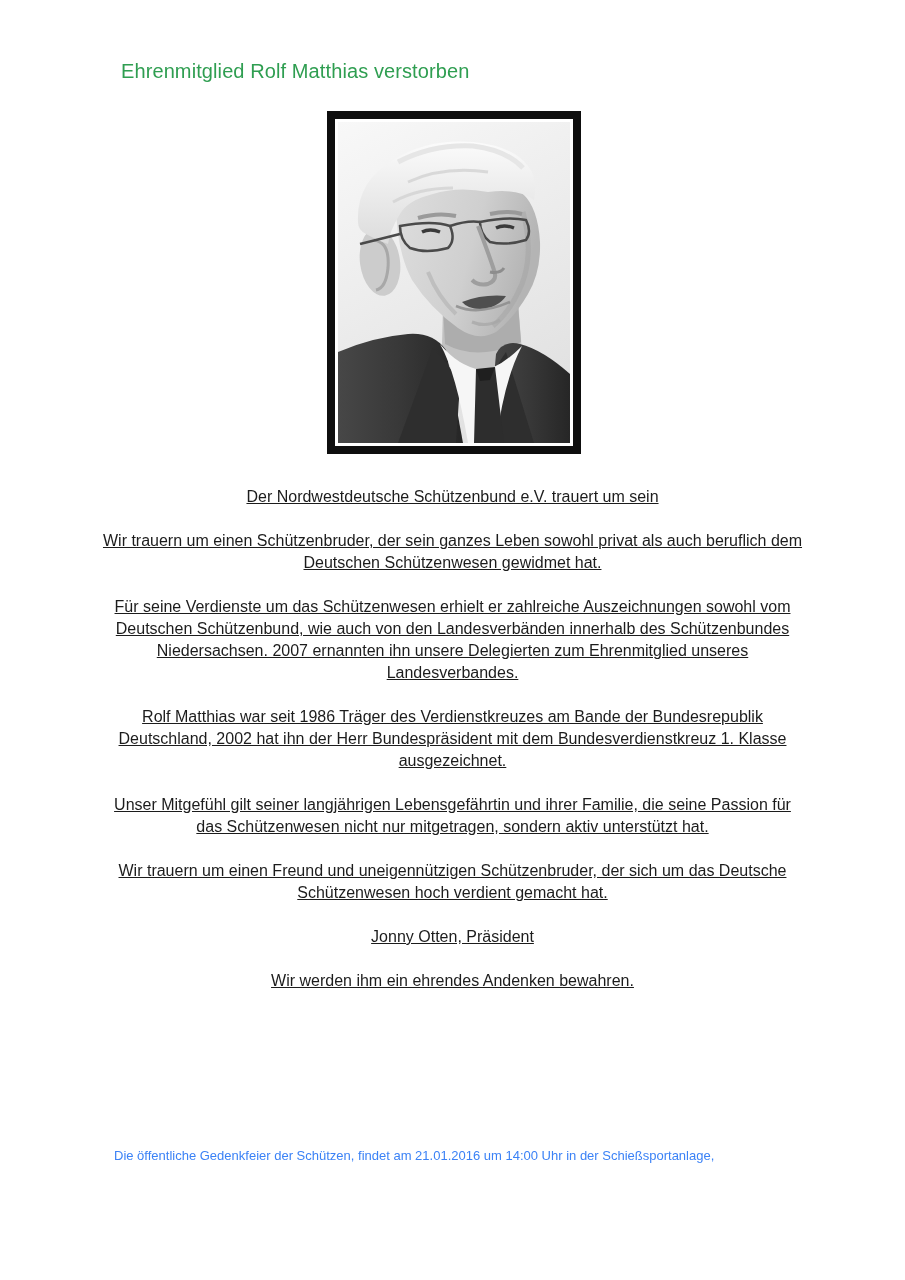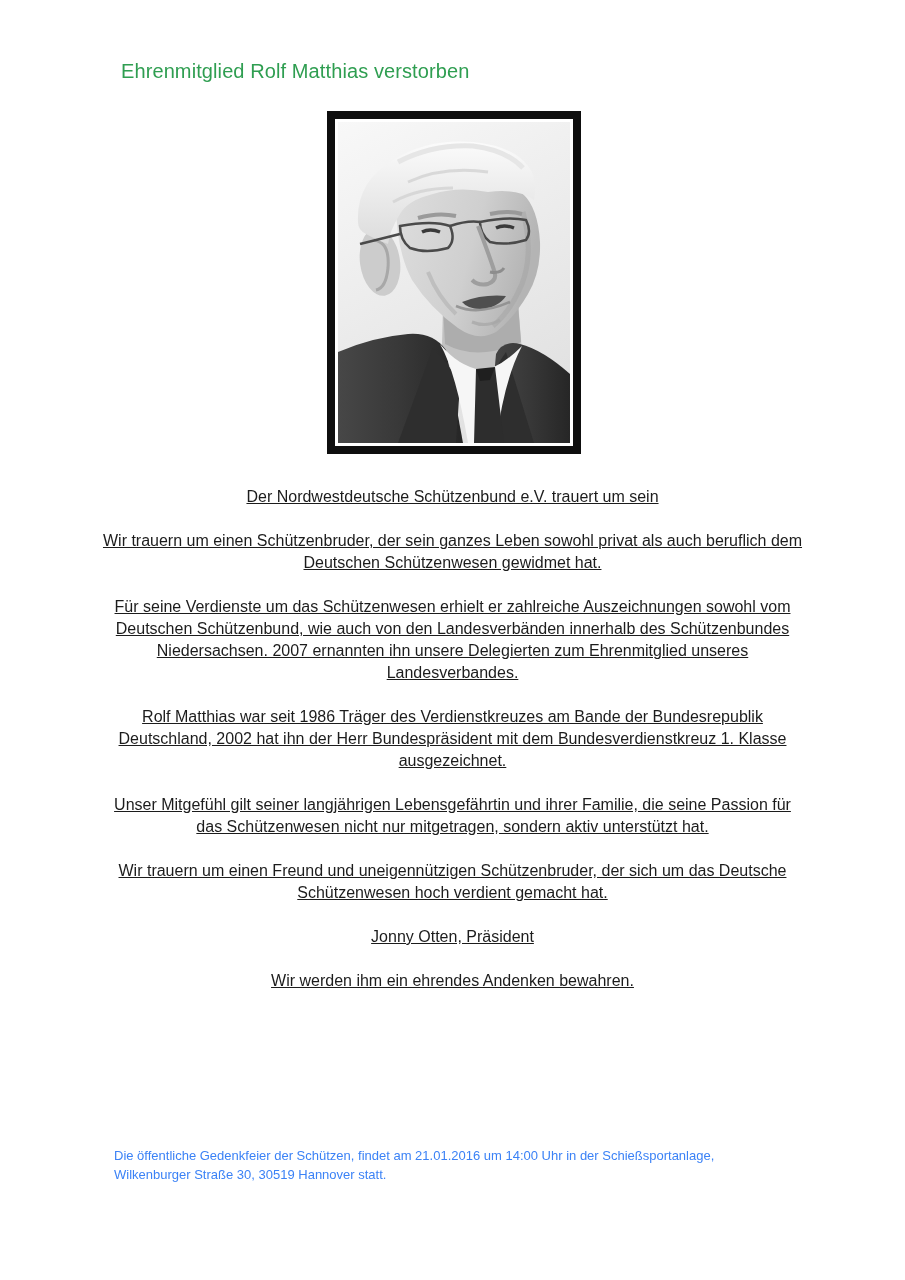--- a/index.html
+++ b/index.html
@@ -145,16 +145,15 @@
     <p>Für seine Verdienste um das Schützenwesen erhielt er zahlreiche Auszeichnungen sowohl vom Deutschen Schützenbund, wie auch von den Landesverbänden innerhalb des Schützenbundes Niedersachsen. 2007 ernannten ihn unsere Delegierten zum Ehrenmitglied unseres Landesverbandes.</p>
     <p>Rolf Matthias war seit 1986 Träger des Verdienstkreuzes am Bande der Bundesrepublik Deutschland, 2002 hat ihn der Herr Bundespräsident mit dem Bundesverdienstkreuz 1. Klasse ausgezeichnet.</p>
     <p>Unser Mitgefühl gilt seiner langjährigen Lebensgefährtin und ihrer Familie, die seine Passion für das Schützenwesen nicht nur mitgetragen, sondern aktiv unterstützt hat.</p>
     <p>Wir trauern um einen Freund und uneigennützigen Schützenbruder, der sich um das Deutsche Schützenwesen hoch verdient gemacht hat.</p>
     <p>Jonny Otten, Präsident</p>
     <p>Wir werden ihm ein ehrendes Andenken bewahren.</p>
   </div>
 
   <div class="doc-footer">
     <div>Die öffentliche Gedenkfeier der Schützen, findet am 21.01.2016 um 14:00 Uhr in der Schießsportanlage,</div>
-    <div>Wilkenburger Straße 30, 30519 Hannover statt.</div>
   </div>
 
 </div>
 
 </body></html>

